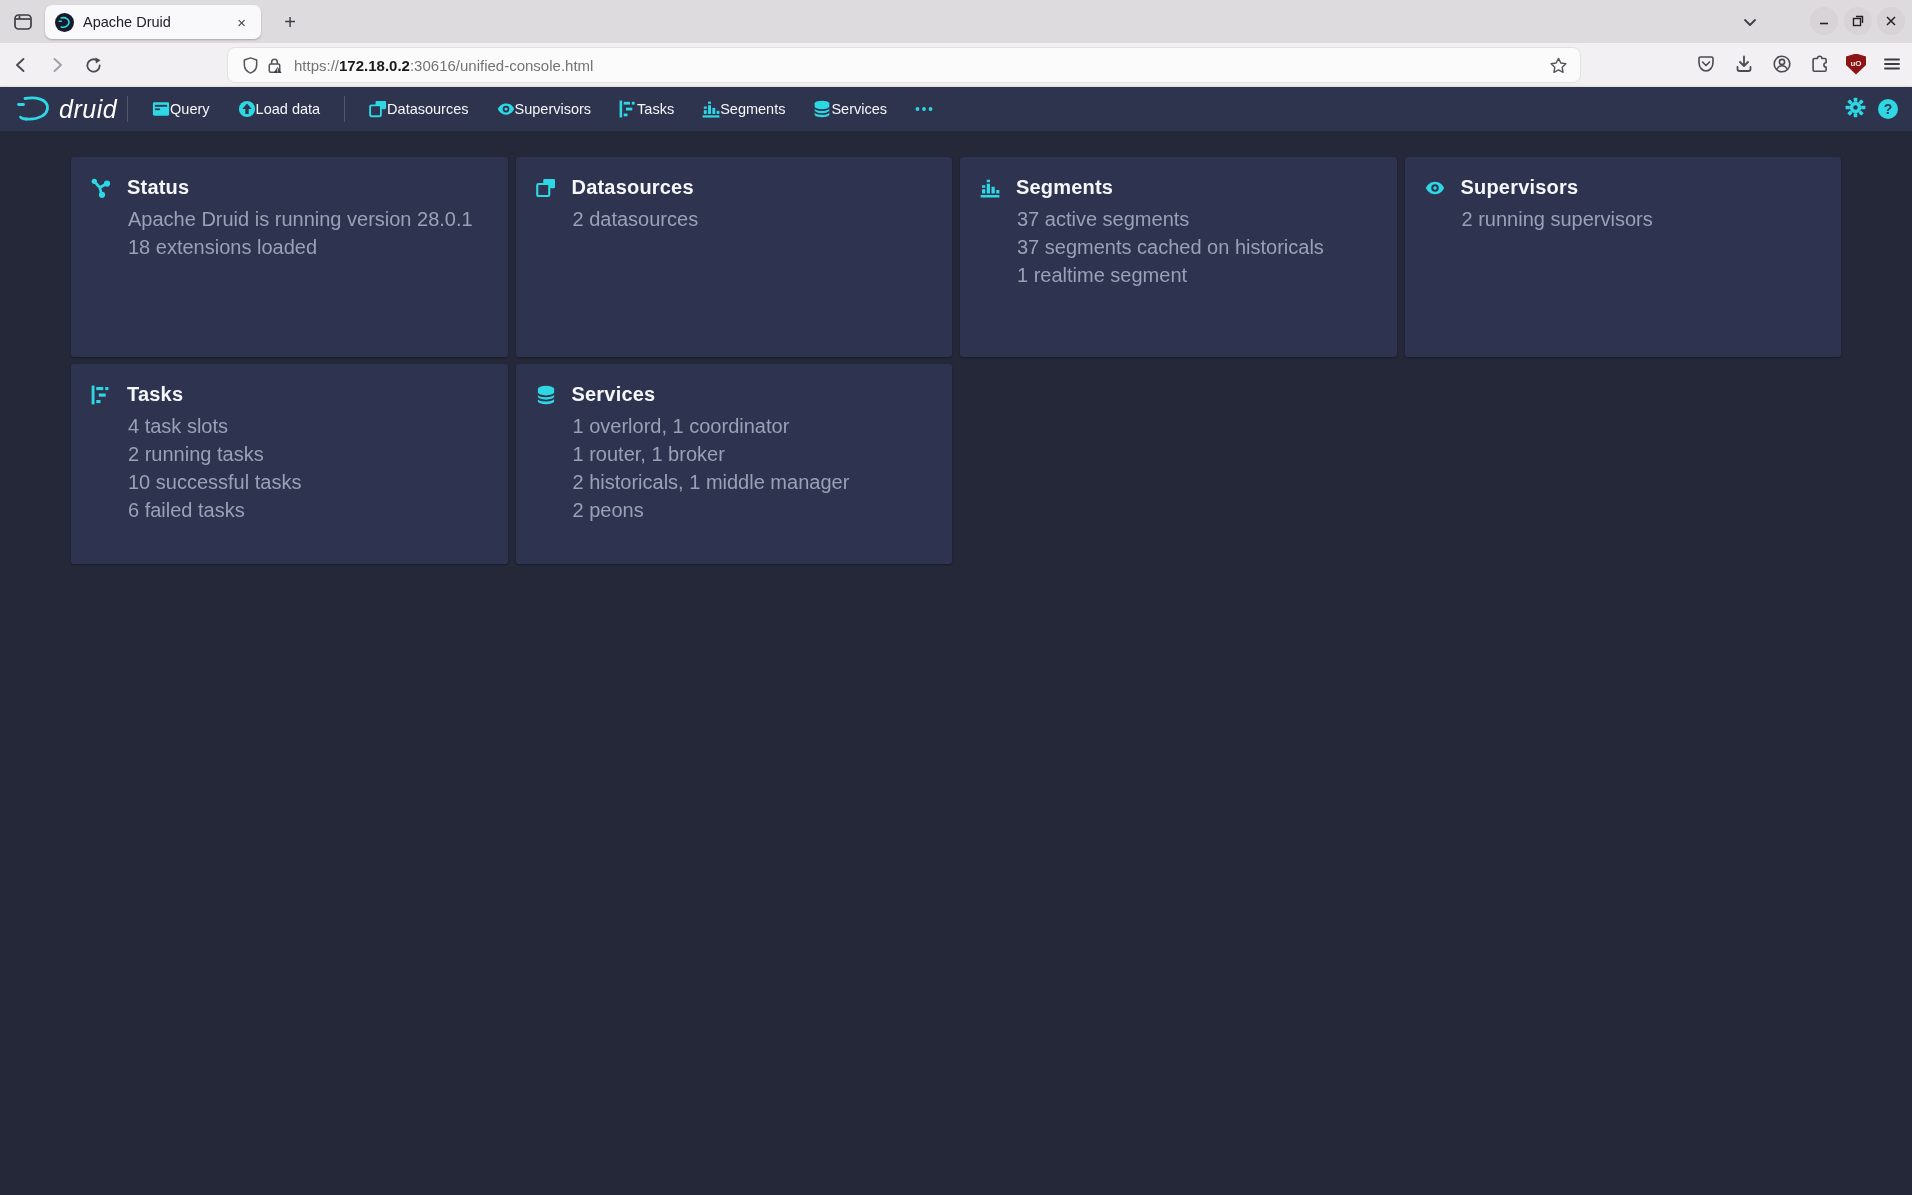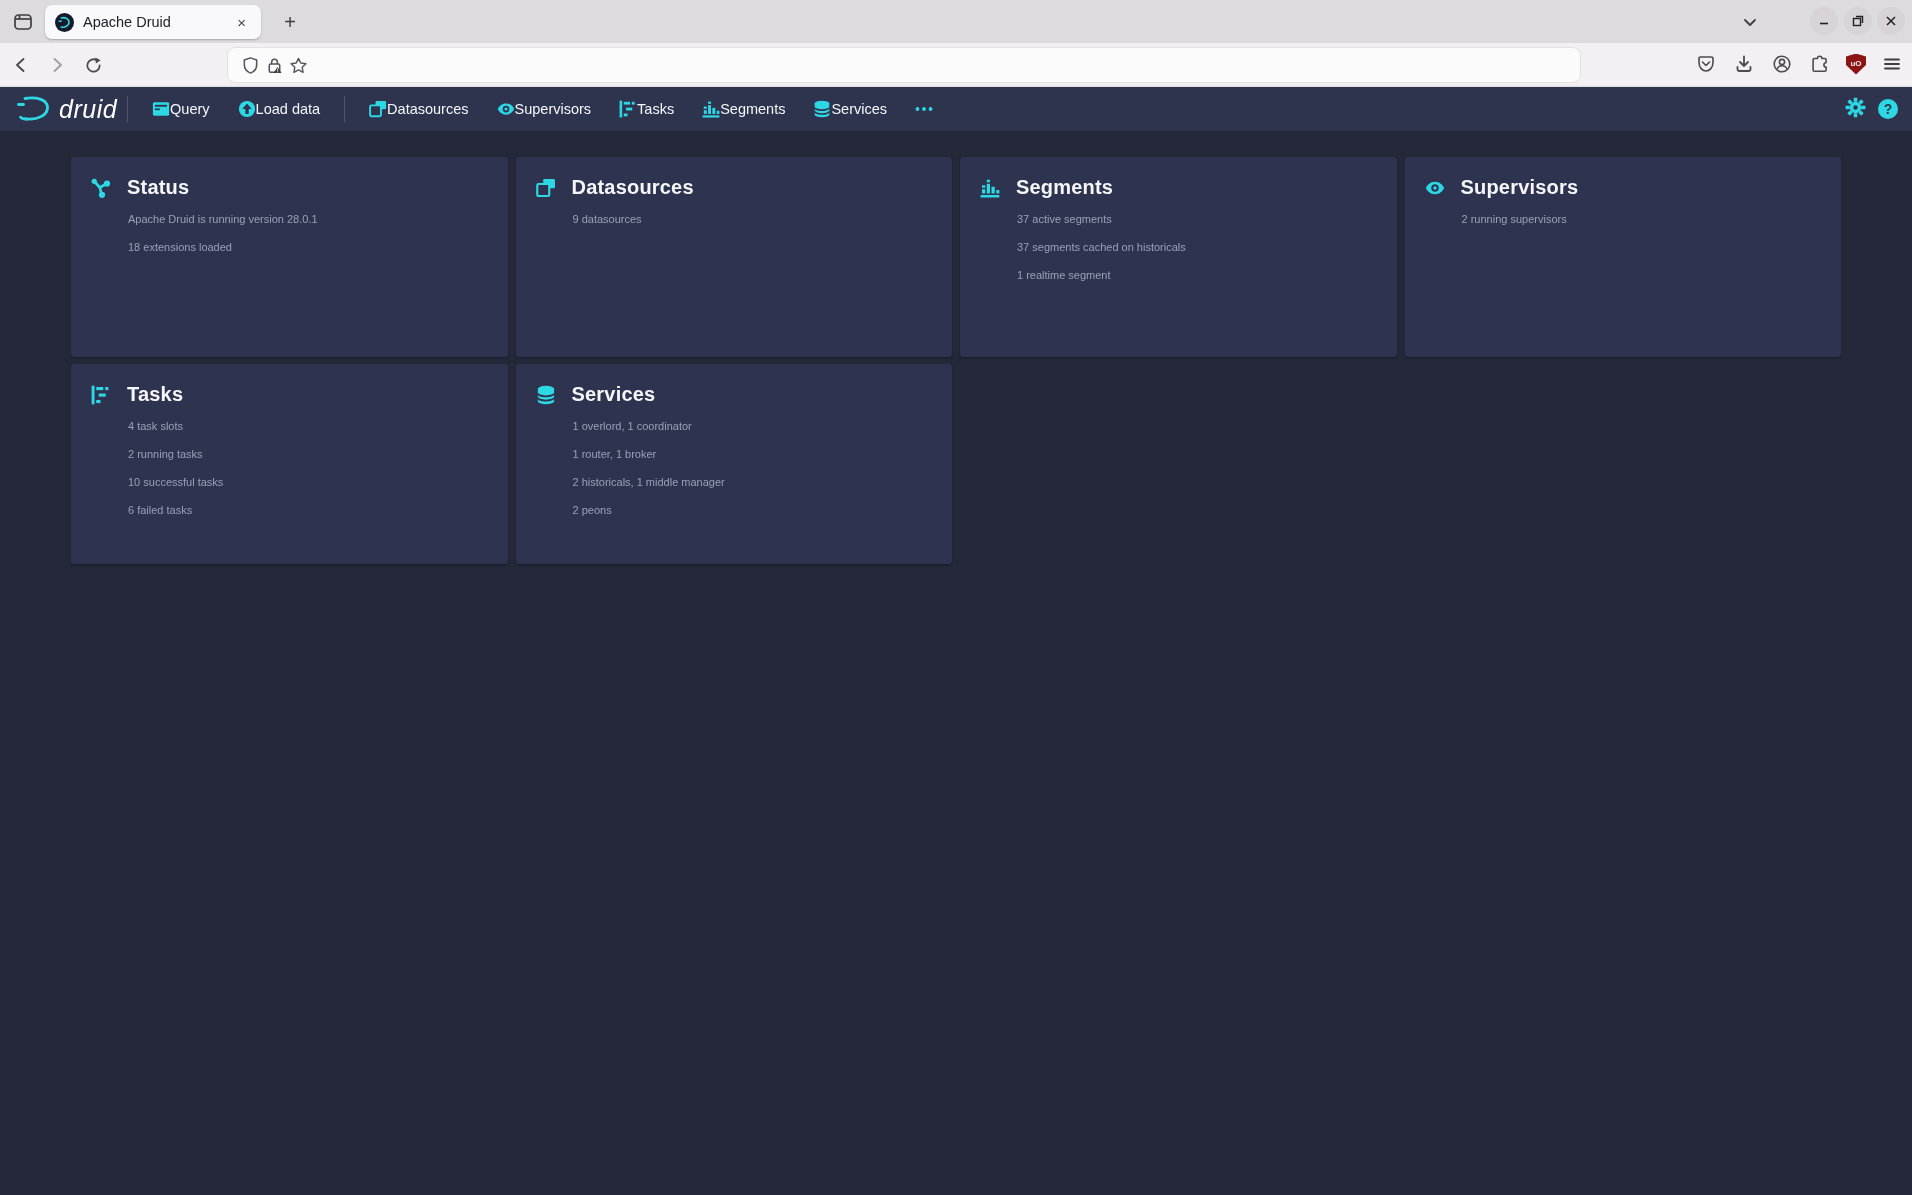--- a/index.html
+++ b/index.html
@@ -51,21 +51,21 @@
                  font-size:14px; text-align:center; line-height:20px; cursor:pointer; }
   .gear { cursor:pointer; }
 
   
   .content { position:absolute; left:0; top:131px; width:1912px; height:1064px; background:#242839; }
   .cards { position:absolute; left:71px; top:26px; width:1770px; display:grid;
            grid-template-columns:repeat(4, 1fr); grid-auto-rows:200px; column-gap:8px; row-gap:7px; }
   .card { position:relative; background:#2e3350; border-radius:3px; box-shadow:0 1px 2px rgba(10,13,22,.45); cursor:pointer;padding-left:44px; }
   .card-icon { position:absolute; left:20px; top:21px; width:20px; height:20px; }
   .card-title { position:absolute; left:56px; top:19px; font-size:20px; font-weight:700; color:#f6f7f9; letter-spacing:.2px; }
-  .card-lines { position:absolute; left:57px; top:48px; font-size:11px; line-height:28px; color:#99a1b4; }
+  .card-lines { position:absolute; left:57px; top:48px; font-size:20px; line-height:28px; color:#99a1b4; }
 </style>
 </head>
 <body>
 
 <div class="screen">
 
   <div class="tabstrip">
     <div class="ffview">
       <svg width="22" height="22" viewBox="0 0 22 22">
           <rect x="3" y="4" width="16" height="14" rx="3.5" fill="none" stroke="#3e3d43" stroke-width="1.7"></rect>
@@ -133,20 +133,21 @@
       </span>
       <span class="tool-icon">
         <svg width="19" height="19" viewBox="0 0 20 20">
             <rect x="4.5" y="8.5" width="11" height="8.5" rx="1.5" fill="none" stroke="#55545b" stroke-width="1.6"></rect>
             <path d="M7 8.5 V6.5 a3 3 0 0 1 6 0 V8.5" fill="none" stroke="#55545b" stroke-width="1.6"></path>
             <polygon points="13.2,11.5 17.5,18 9,18" fill="#3c3b41"></polygon>
             <rect x="12.8" y="13.2" width="1" height="2.4" fill="#f2f0f2"></rect>
             <rect x="12.8" y="16.2" width="1" height="1" fill="#f2f0f2"></rect>
           </svg>
       </span>
+      <span class="url-text"><span>https://</span><b>172.18.0.2</b><span>:30616/unified-console.html</span></span>
       <span class="tool-icon">
         <svg width="19" height="19" viewBox="0 0 20 20">
             <path d="M10 2.5 L12.4 7.4 L17.8 8.1 L13.9 11.9 L14.8 17.2 L10 14.7 L5.2 17.2 L6.1 11.9 L2.2 8.1 L7.6 7.4 Z" fill="none" stroke="#55545b" stroke-width="1.5" stroke-linejoin="round"></path>
           </svg>
       </span>
     </div>
 
     <div class="right-tools">
       <span class="tool-icon">
         <svg width="20" height="20" viewBox="0 0 20 20">
@@ -320,21 +321,21 @@
 
       <div class="card">
         <span class="card-icon">
           <svg width="20" height="20" viewBox="0 0 16 16">
               <rect x="5.8" y="0.8" width="9.4" height="7.4" rx="1" fill="#2dd8e4"></rect>
               <rect x="1" y="4.8" width="9.6" height="9.6" rx="1" fill="#2e3350" stroke="#2dd8e4" stroke-width="1.7"></rect>
             </svg>
         </span>
         <div class="card-title">Datasources</div>
         <div class="card-lines">
-          <div>9 datasources</div>
+          <div>2 datasources</div>
         </div>
       </div>
 
       <div class="card">
         <span class="card-icon">
           <svg width="20" height="20" viewBox="0 0 16 16" fill="#2dd8e4">
               <rect x="0.5" y="13.6" width="15" height="2"></rect>
               <rect x="1.6" y="9" width="2.6" height="3.4"></rect>
               <rect x="1.6" y="5.8" width="2.6" height="2"></rect>
               <rect x="5.4" y="4.6" width="2.6" height="7.8"></rect>

